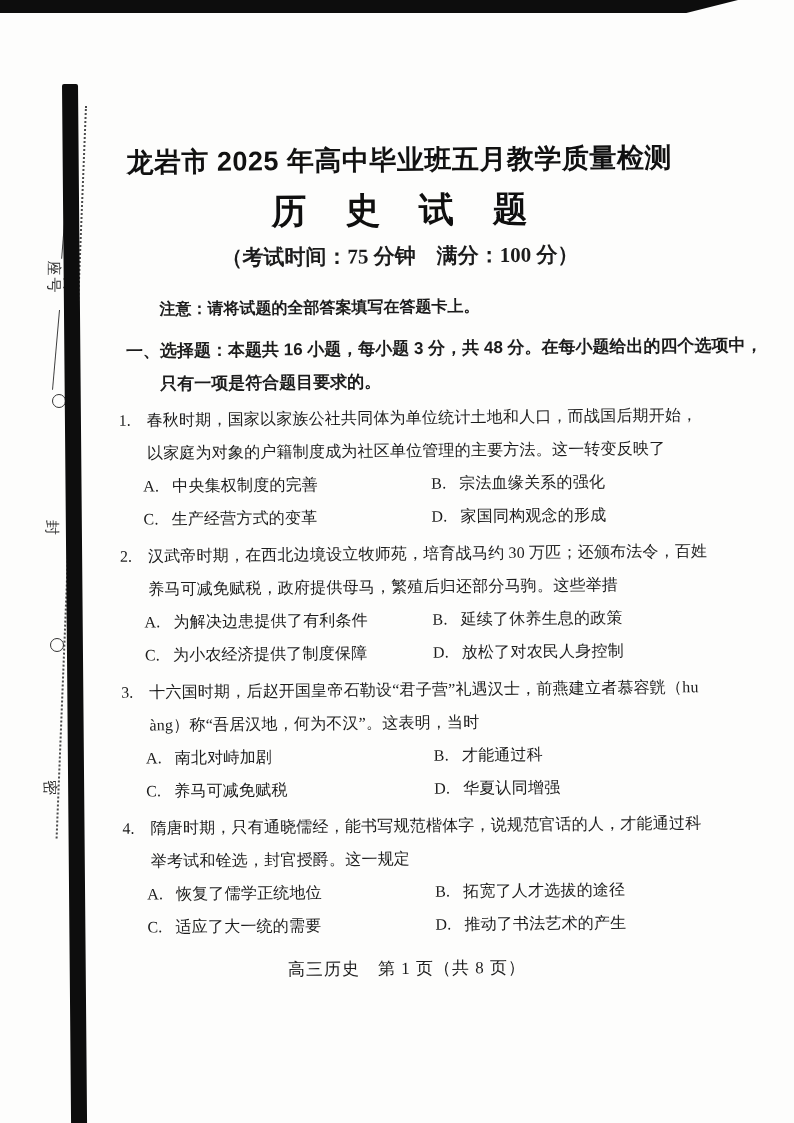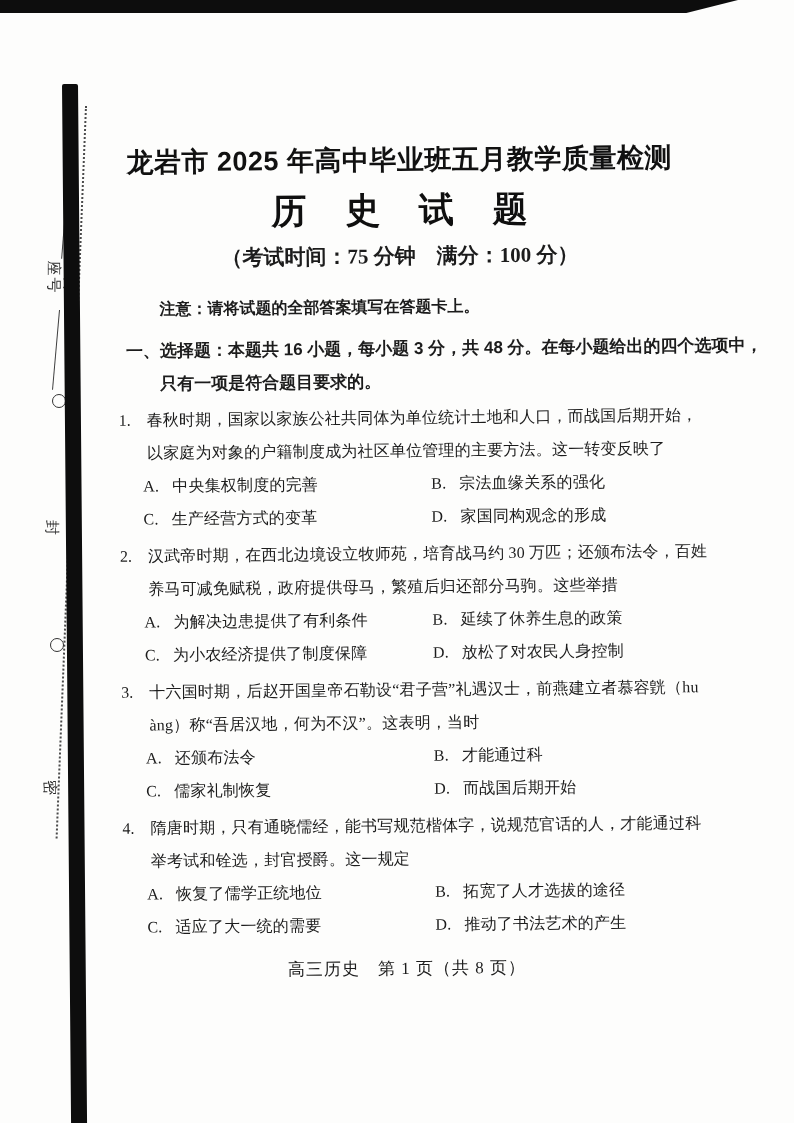--- a/index.html
+++ b/index.html
@@ -151,24 +151,24 @@
     </div>
   </div>
 
   <div class="question">
     <div class="q-line">
       <span class="qnum">3.</span>
       <span>十六国时期，后赵开国皇帝石勒设“君子营”礼遇汉士，前燕建立者慕容皝（hu</span>
     </div>
     <div class="q-line">àng）称“吾居汉地，何为不汉”。这表明，当时</div>
     <div class="opts">
-      <div class="opt"><span class="opt-label">A.</span><span class="opt-text">还颁布法令</span></div>
+      <div class="opt"><span class="opt-label">A.</span><span class="opt-text">南北对峙加剧</span></div>
       <div class="opt"><span class="opt-label">B.</span><span class="opt-text">才能通过科</span></div>
-      <div class="opt"><span class="opt-label">C.</span><span class="opt-text">儒家礼制恢复</span></div>
-      <div class="opt"><span class="opt-label">D.</span><span class="opt-text">而战国后期开始</span></div>
+      <div class="opt"><span class="opt-label">C.</span><span class="opt-text">养马可减免赋税</span></div>
+      <div class="opt"><span class="opt-label">D.</span><span class="opt-text">华夏认同增强</span></div>
     </div>
   </div>
 
   <div class="question">
     <div class="q-line">
       <span class="qnum">4.</span>
       <span>隋唐时期，只有通晓儒经，能书写规范楷体字，说规范官话的人，才能通过科</span>
     </div>
     <div class="q-line">举考试和铨选，封官授爵。这一规定</div>
     <div class="opts">

